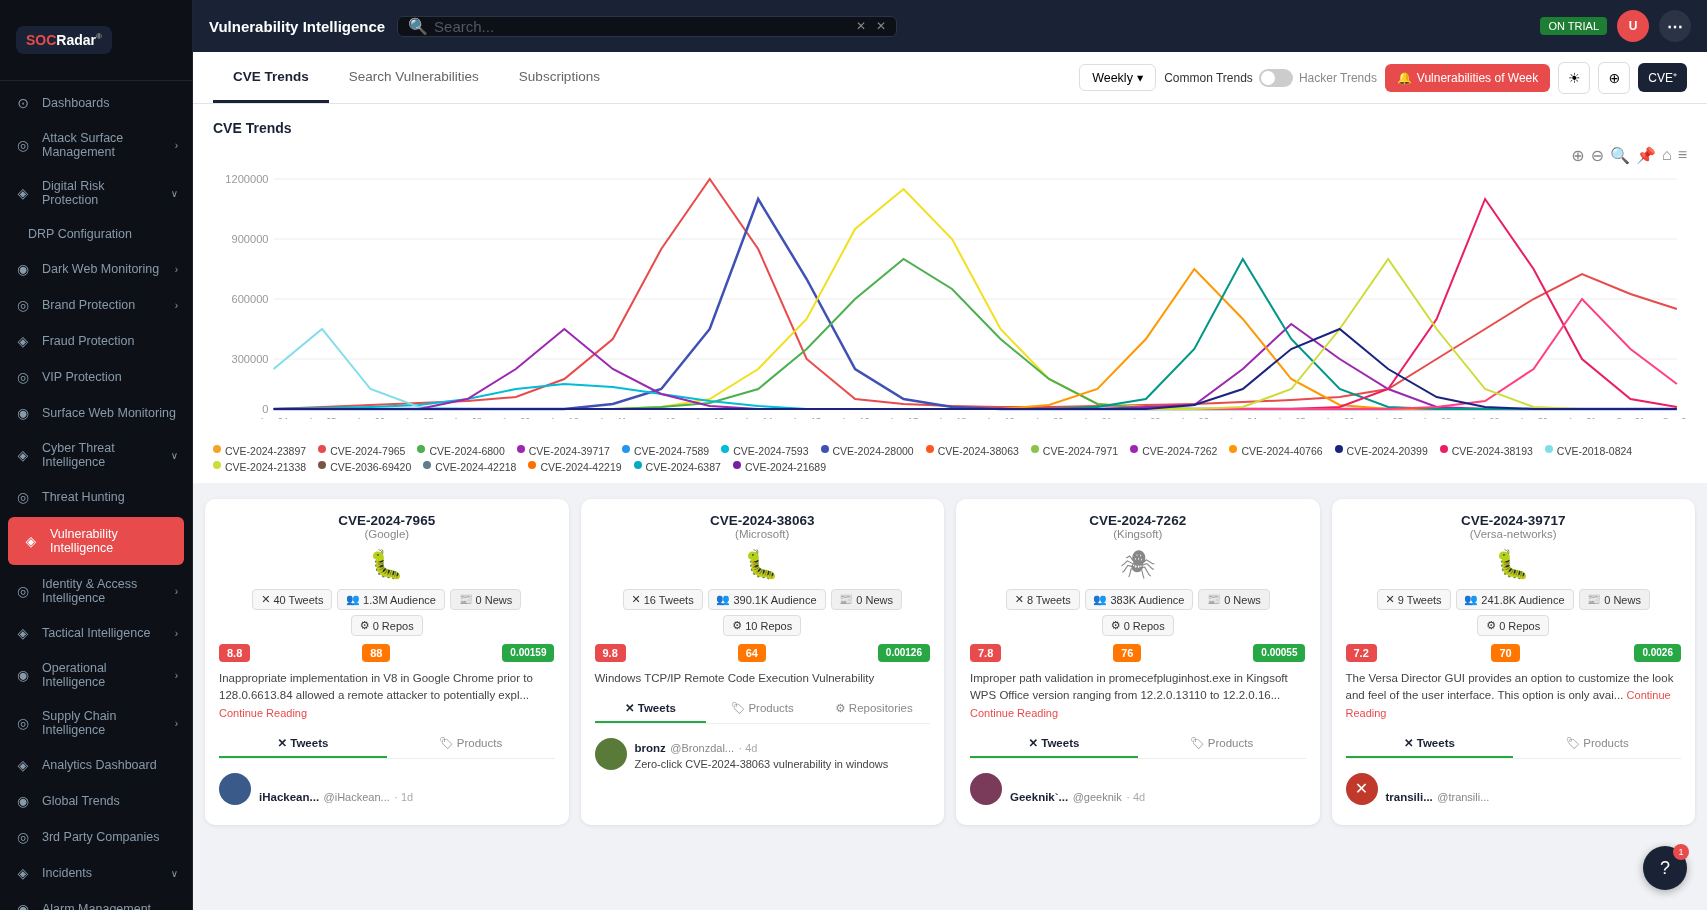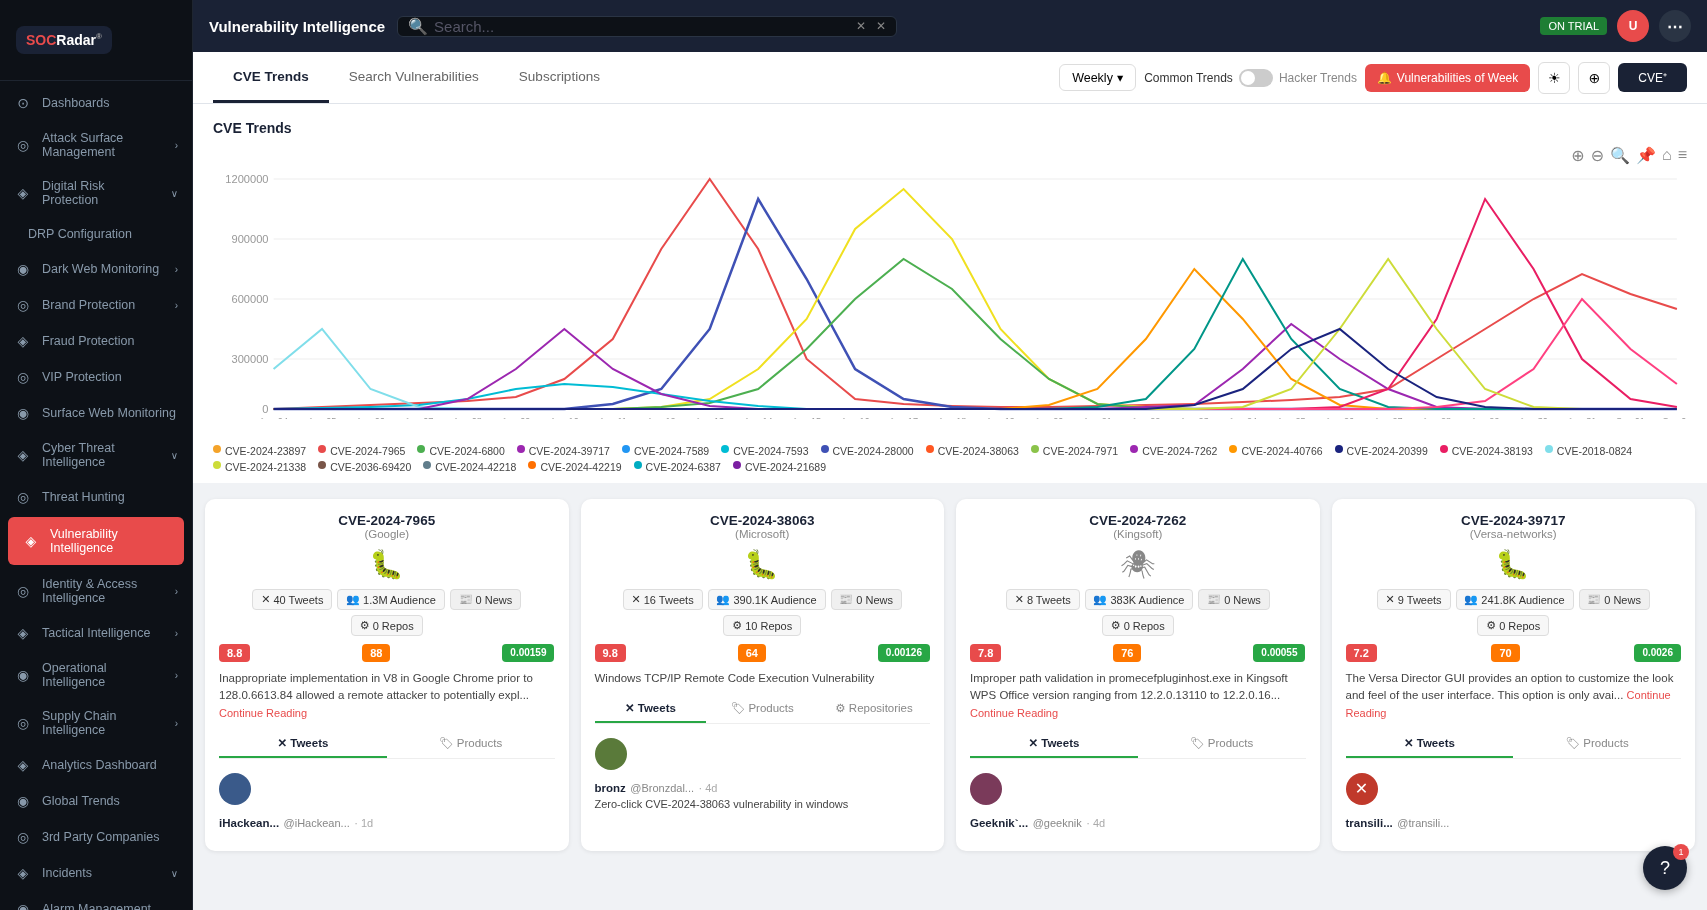--- a/index.html
+++ b/index.html
@@ -43,21 +43,21 @@
     .tab-item { padding: 0 20px; height: 100%; display: flex; align-items: center; font-size: 13.5px; color: #666; cursor: pointer; border-bottom: 3px solid transparent; }
     .tab-item.active { color: #1a2235; border-bottom: 3px solid #1a2235; font-weight: 600; }
     .tab-spacer { flex: 1; }
     .tab-controls { display: flex; align-items: center; gap: 8px; }
     .weekly-btn { background: #fff; border: 1px solid #ddd; border-radius: 6px; padding: 5px 12px; font-size: 12.5px; cursor: pointer; display: flex; align-items: center; gap: 4px; }
     .toggle-group { display: flex; align-items: center; gap: 6px; font-size: 12px; color: #333; }
     .toggle { width: 34px; height: 18px; background: #ccc; border-radius: 9px; position: relative; cursor: pointer; }
     .toggle-knob { width: 14px; height: 14px; background: #fff; border-radius: 50%; position: absolute; top: 2px; left: 2px; transition: left 0.2s; }
     .vuln-week-btn { background: #e84b4b; color: #fff; border: none; border-radius: 6px; padding: 7px 12px; font-size: 12px; cursor: pointer; display: flex; align-items: center; gap: 5px; }
     .icon-btn { width: 32px; height: 32px; border: 1px solid #ddd; border-radius: 6px; background: #fff; display: flex; align-items: center; justify-content: center; cursor: pointer; font-size: 14px; }
-    .cve-btn { background: #1a2235; color: #fff; border: none; border-radius: 6px; padding: 6px 20px; font-size: 12px; cursor: pointer; }
+    .cve-btn { background: #1a2235; color: #fff; border: none; border-radius: 6px; padding: 6px 10px; font-size: 12px; cursor: pointer; }
 
     
     .chart-section { background: #fff; margin: 0; padding: 16px 20px; }
     .chart-title { font-size: 14px; font-weight: 600; color: #1a2235; margin-bottom: 10px; }
     .chart-toolbar { display: flex; justify-content: flex-end; gap: 6px; margin-bottom: 4px; }
     .chart-toolbar span { font-size: 16px; color: #888; cursor: pointer; }
     svg.chart { width: 100%; height: 250px; }
 
     
     .cards-section { padding: 16px 12px; display: grid; grid-template-columns: repeat(4, 1fr); gap: 12px; }
@@ -73,21 +73,21 @@
     .score-badges { display: flex; gap: 5px; justify-content: space-between; }
     .score-badge { padding: 3px 8px; border-radius: 4px; font-size: 11px; font-weight: 700; color: #fff; }
     .score-red { background: #e84b4b; }
     .score-orange { background: #ff7700; }
     .score-green { background: #28a745; font-size: 10px; }
     .card-desc { font-size: 11.5px; color: #444; line-height: 1.5; }
     .continue-reading { color: #e84b4b; font-size: 11px; cursor: pointer; }
     .card-tabs { display: flex; border-bottom: 1px solid #eee; gap: 0; }
     .card-tab { flex: 1; text-align: center; padding: 6px 0; font-size: 11.5px; color: #888; cursor: pointer; border-bottom: 2px solid transparent; display: flex; align-items: center; justify-content: center; gap: 4px; }
     .card-tab.active { color: #1a2235; border-bottom: 2px solid #28a745; font-weight: 600; }
-    .tweet-item { display: flex; align-items: flex-start; gap: 8px; padding: 6px 0; flex-direction: column; }
+    .tweet-item { display: flex; align-items: flex-end; gap: 8px; padding: 6px 0; }
     .tweet-avatar { width: 32px; height: 32px; border-radius: 50%; background: #bbb; flex-shrink: 0; }
     .tweet-content { flex: 1; }
     .tweet-user { font-size: 11.5px; font-weight: 600; color: #1a2235; }
     .tweet-handle { font-size: 11px; color: #888; }
     .tweet-time { font-size: 11px; color: #aaa; }
     .tweet-text { font-size: 11px; color: #444; margin-top: 2px; }
 
     
     .chart-legend { display: flex; flex-wrap: wrap; gap: 4px 12px; padding: 6px 20px 10px; background: #fff; }
     .legend-item { display: flex; align-items: flex-start; gap: 4px; font-size: 10.5px; color: #444; }

